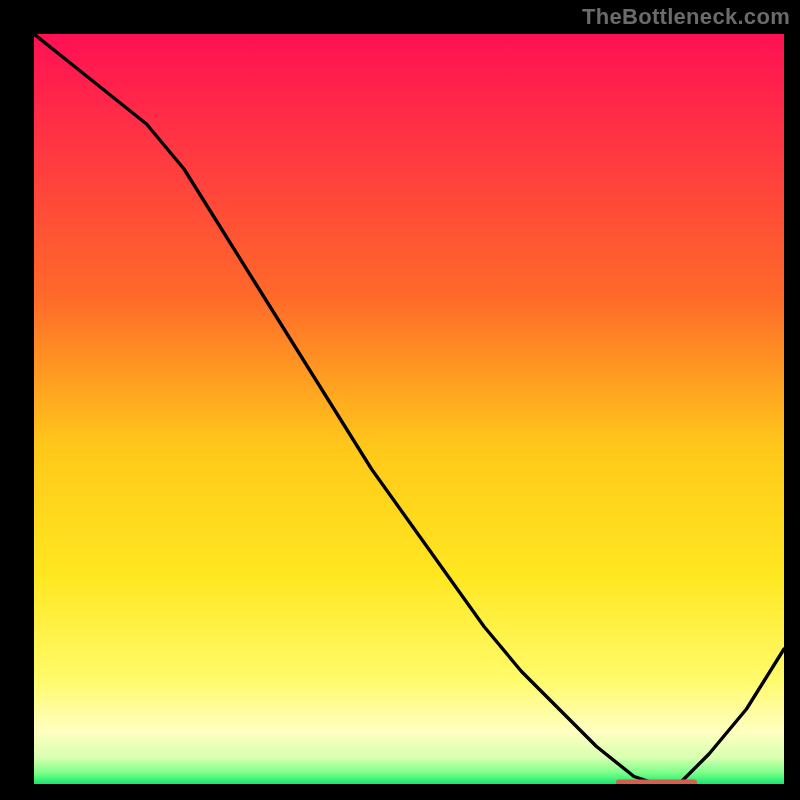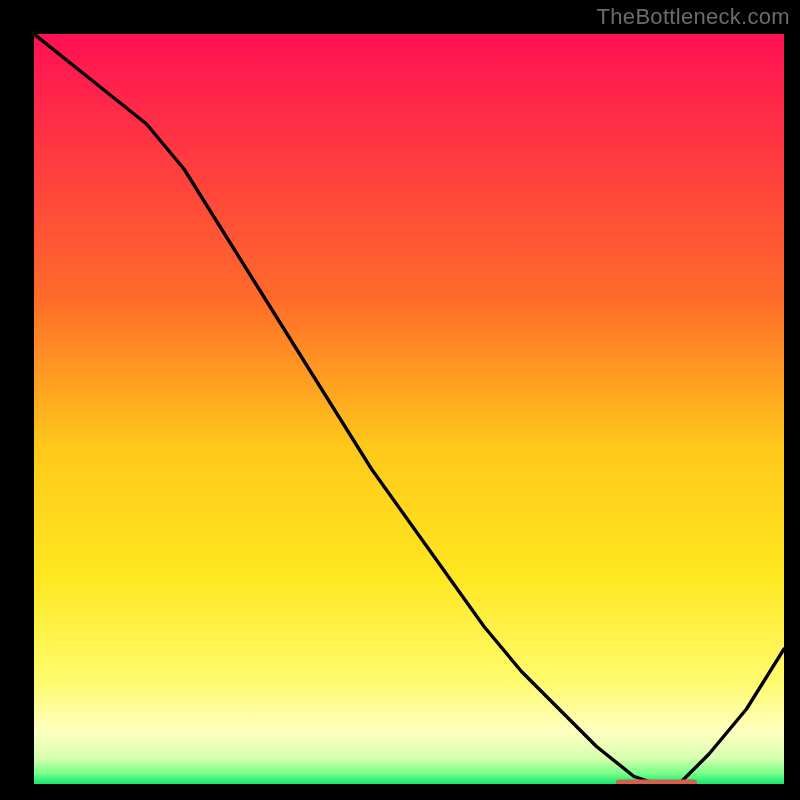--- a/index.html
+++ b/index.html
@@ -15,21 +15,21 @@
     position: relative;
     width: 800px;
     height: 800px;
   }
   .attribution {
     position: absolute;
     top: 4px;
     right: 10px;
     color: #6b6b6b;
     font-size: 22px;
-    font-weight: 400;
+    font-weight: 700;
     letter-spacing: 0.3px;
   }
   .plot-area {
     position: absolute;
     left: 34px;
     top: 34px;
     width: 750px;
     height: 750px;
     background: #fff;
     overflow: hidden;

